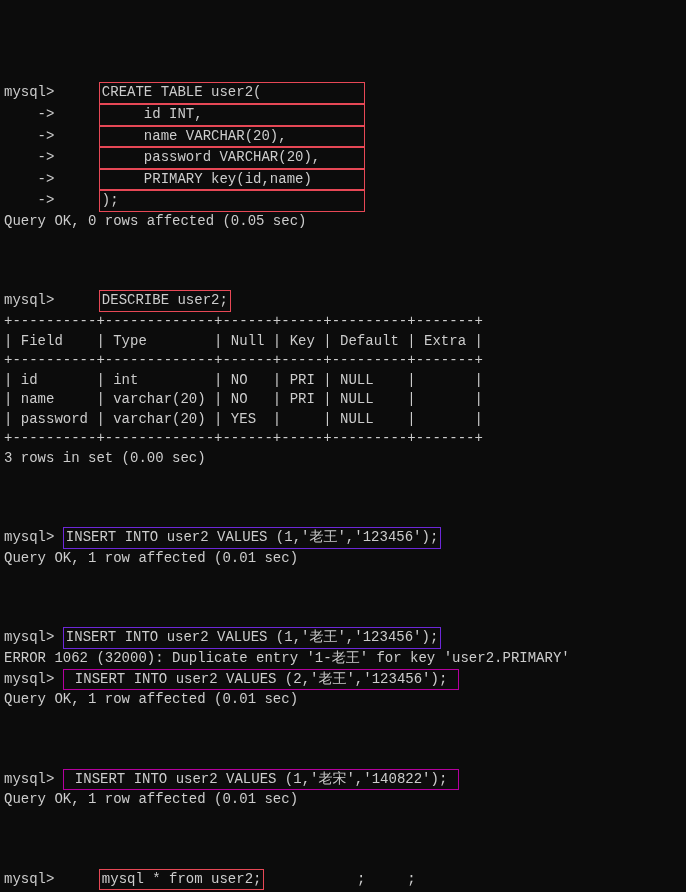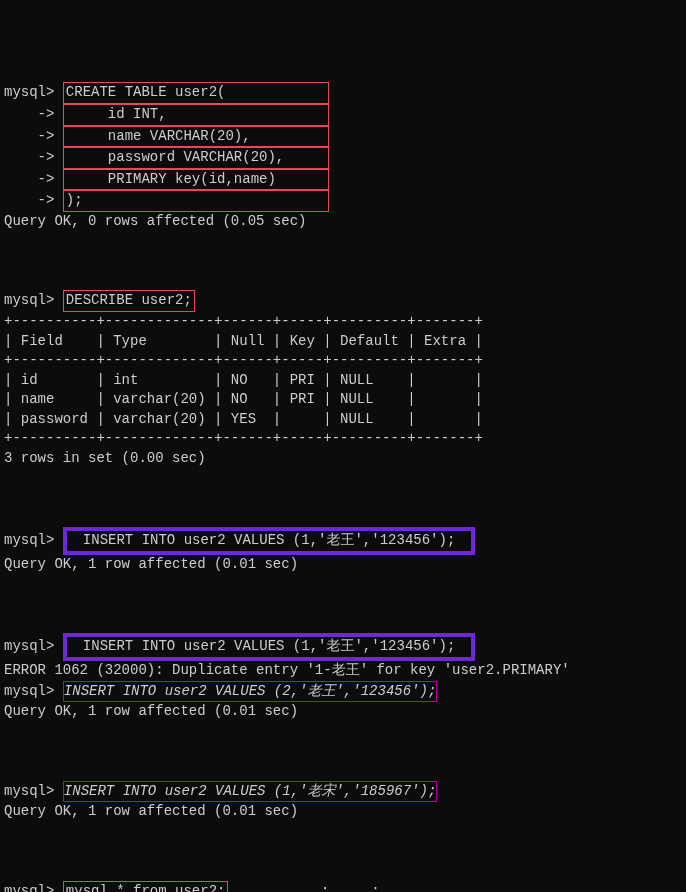--- a/index.html
+++ b/index.html
@@ -14,50 +14,50 @@
       font-size: 14px;
       line-height: 1.4;
       padding: 4px;
       white-space: pre;
       width: 686px;
     }
     .box-red {
       border: 1px solid #e74856;
       padding: 0 2px;
       display: inline-block;
+      margin-left: 36px;
     }
     .box-cyan {
-      border: 4px solid #6d28d9;
-      padding: 0 16px;
+      border: 1px solid #6d28d9;
+      padding: 0 2px;
       display: inline-block;
     }
     .box-magenta {
       border: 1px solid #b4009e;
-      padding: 0 0;
+      padding: 0 11px;
       display: inline-block;
-      font-style: italic;
     }
     .line {
       display: block;
       min-height: 1.4em;
     }
   </style>
 </head>
 <body>
 
 
 
 <span class="line"><span>mysql&gt;</span> <span class="box-red"><span>CREATE TABLE user2(</span>            </span></span><span class="line"><span>    -&gt;</span> <span class="box-red"><span>     id INT,</span>                   </span></span><span class="line"><span>    -&gt;</span> <span class="box-red"><span>     name VARCHAR(20),</span>         </span></span><span class="line"><span>    -&gt;</span> <span class="box-red"><span>     password VARCHAR(20),</span>     </span></span><span class="line"><span>    -&gt;</span> <span class="box-red"><span>     PRIMARY key(id,name)</span>      </span></span><span class="line"><span>    -&gt;</span> <span class="box-red"><span>);</span>                             </span></span><span class="line">Query OK, 0 rows affected (0.05 sec)</span>
 <span class="line"> </span>
 <span class="line"><span>mysql&gt;</span> <span class="box-red">DESCRIBE user2;</span></span><span class="line">+----------+-------------+------+-----+---------+-------+</span><span class="line">| Field    | Type        | Null | Key | Default | Extra |</span><span class="line">+----------+-------------+------+-----+---------+-------+</span><span class="line">| id       | int         | NO   | PRI | NULL    |       |</span><span class="line">| name     | varchar(20) | NO   | PRI | NULL    |       |</span><span class="line">| password | varchar(20) | YES  |     | NULL    |       |</span><span class="line">+----------+-------------+------+-----+---------+-------+</span><span class="line">3 rows in set (0.00 sec)</span>
 <span class="line"> </span>
 <span class="line"><span>mysql&gt;</span> <span class="box-cyan">INSERT INTO user2 VALUES (1,'老王','123456');</span></span><span class="line">Query OK, 1 row affected (0.01 sec)</span>
 <span class="line"> </span>
 <span class="line"><span>mysql&gt;</span> <span class="box-cyan">INSERT INTO user2 VALUES (1,'老王','123456');</span></span><span class="line">ERROR 1062 (32000): Duplicate entry '1-老王' for key 'user2.PRIMARY'</span><span class="line"><span>mysql&gt;</span> <span class="box-magenta">INSERT INTO user2 VALUES (2,'老王','123456');</span></span><span class="line">Query OK, 1 row affected (0.01 sec)</span>
 <span class="line"> </span>
-<span class="line"><span>mysql&gt;</span> <span class="box-magenta">INSERT INTO user2 VALUES (1,'老宋','185967');</span></span><span class="line">Query OK, 1 row affected (0.01 sec)</span>
+<span class="line"><span>mysql&gt;</span> <span class="box-magenta">INSERT INTO user2 VALUES (1,'老宋','140822');</span></span><span class="line">Query OK, 1 row affected (0.01 sec)</span>
 <span class="line"> </span>
 <span class="line"><span>mysql&gt;</span> <span class="box-red">mysql * from user2;</span><span>           ;     ;</span></span><span class="line">+----+------+----------+</span>
 
 
 
 
 
 
 </body></html>

